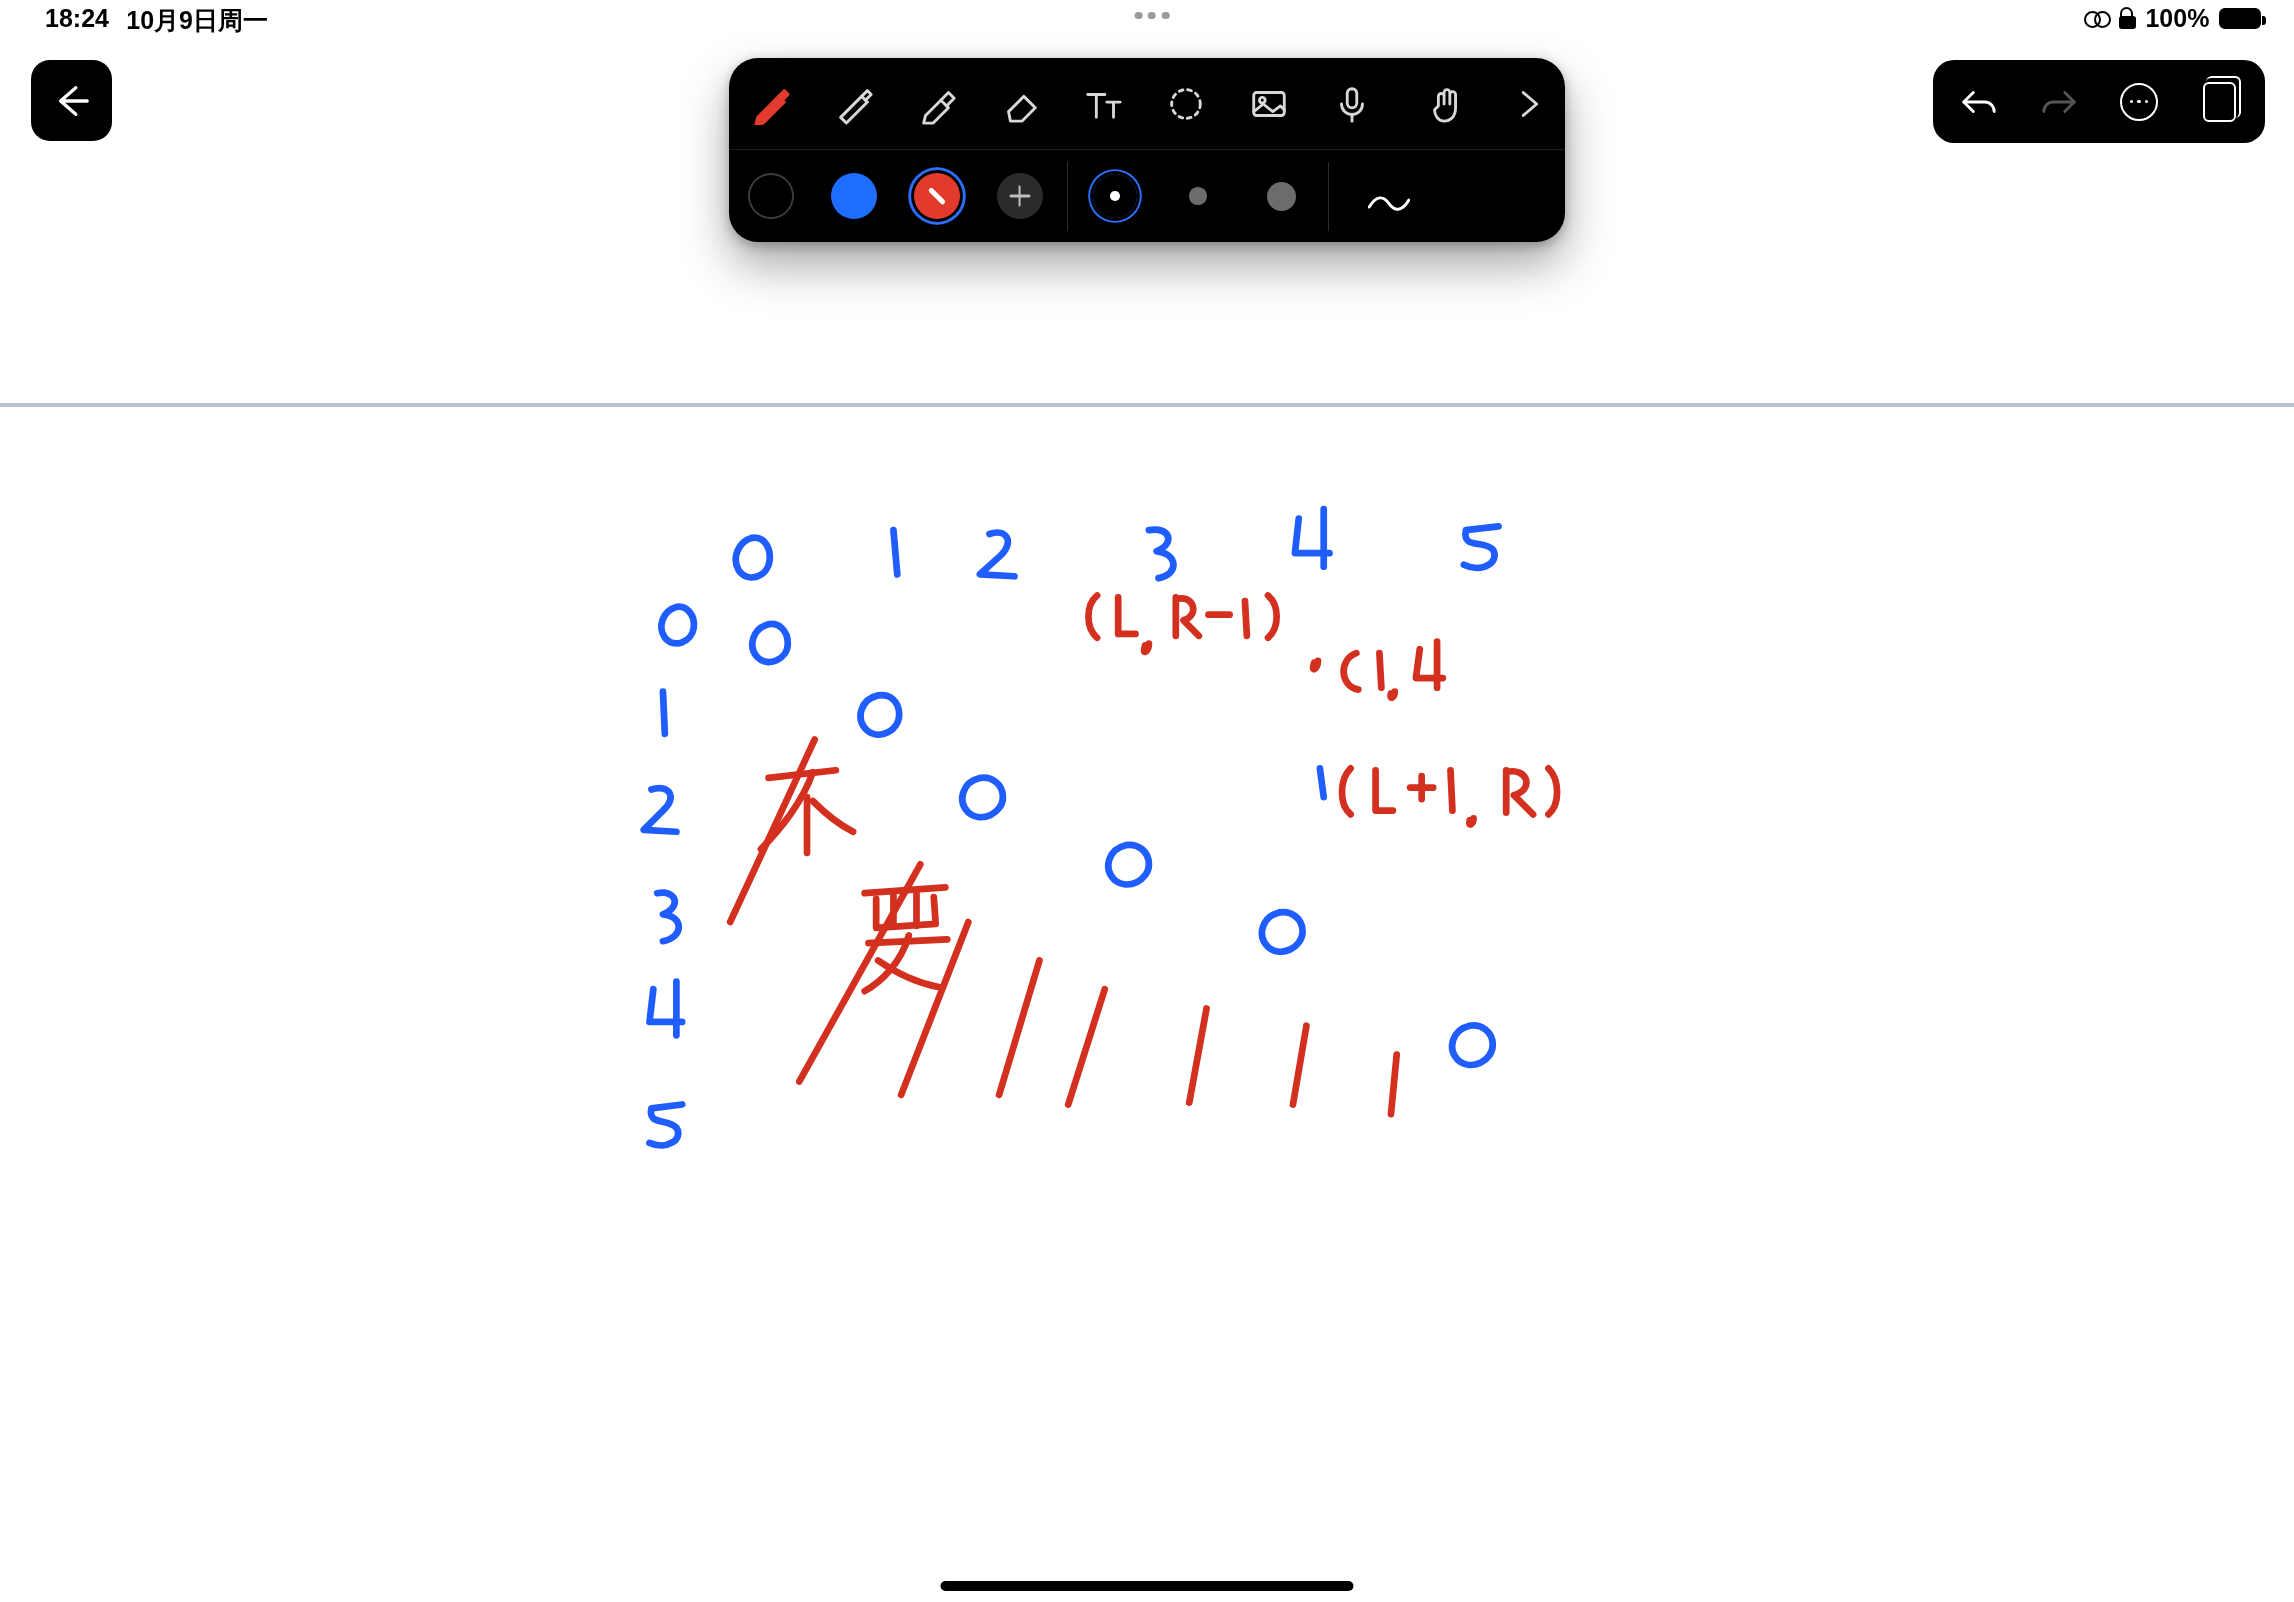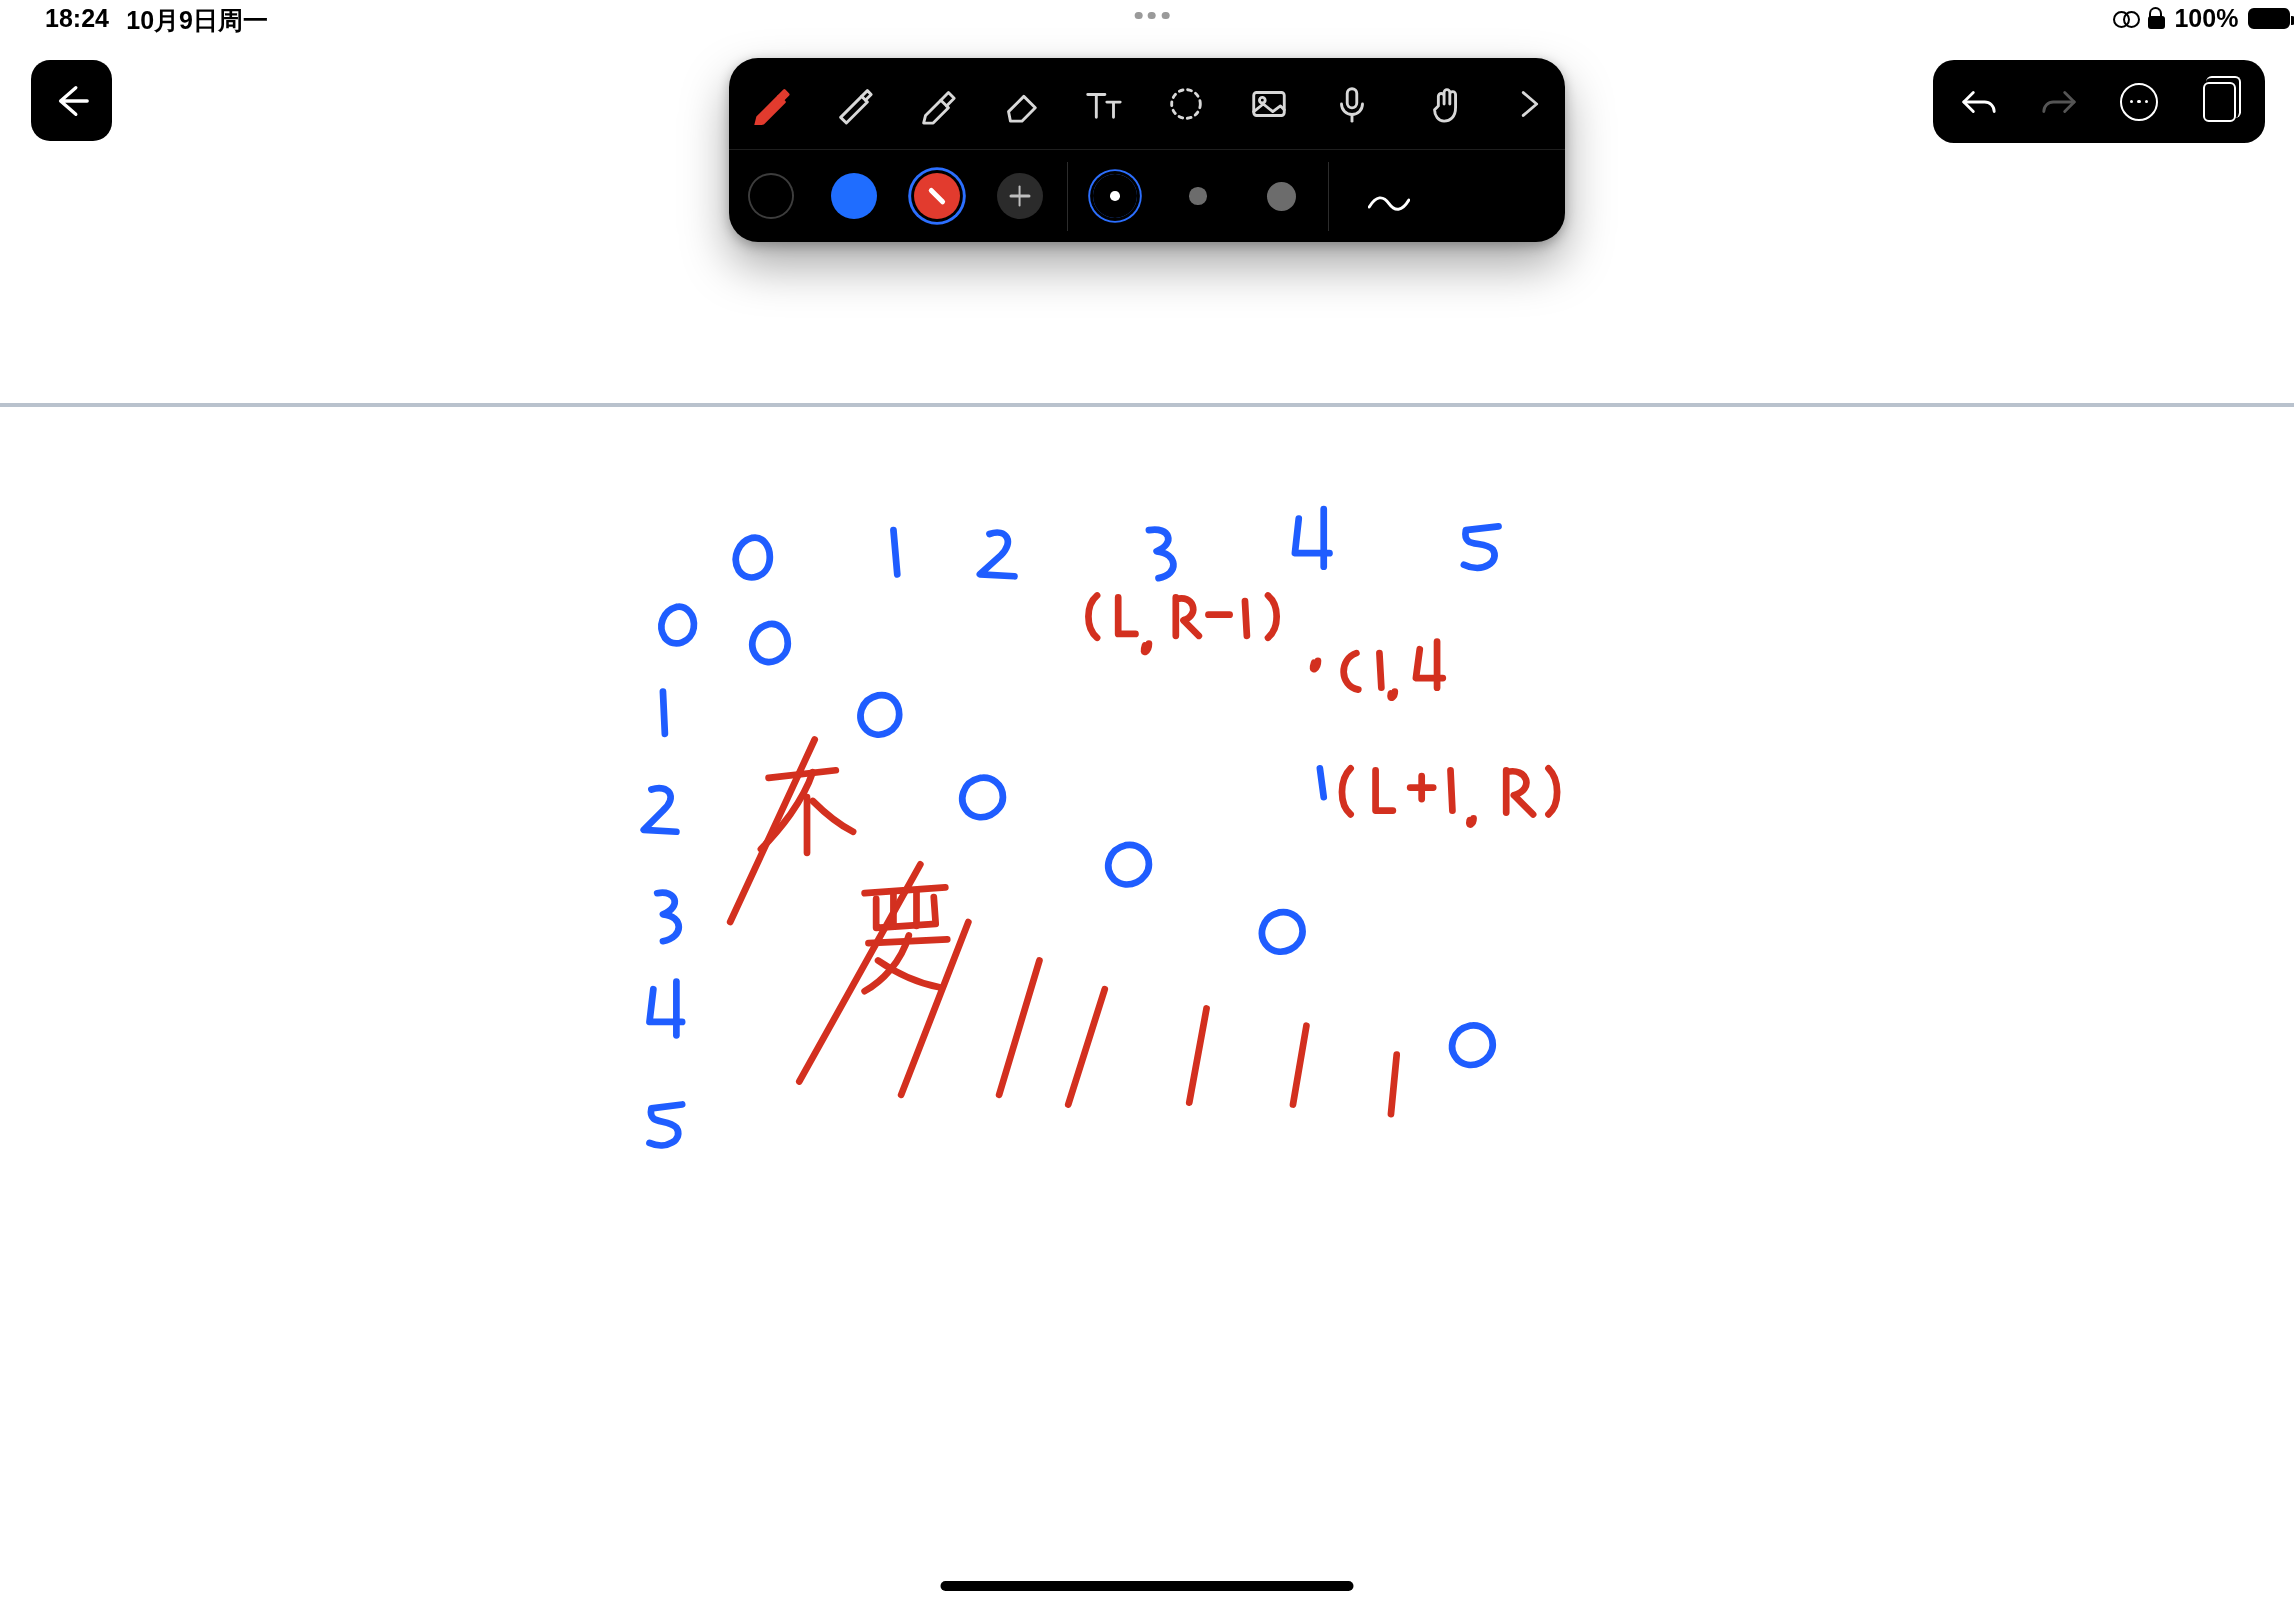--- a/index.html
+++ b/index.html
@@ -22,21 +22,21 @@
       align-items: center;
       font-size: 25px;
       font-weight: 700;
       color: #000;
       padding: 17px 35px;
       margin-left: 10px;
     }
     .status-bar .left  { position: absolute; left: 35px; top: 3.8px; display: flex; gap: 17.3px; }
     .status-bar .center{ position: absolute; left: 50%; top: 11.5px; transform: translateX(-50%); display:flex; gap:5.8px;}
     .status-bar .center .dot{ width:7.7px; height:7.7px; border-radius:50%; background:#9a9a9a;}
-    .status-bar .right { position: absolute; right: 4px; top: 3.8px; display: flex; align-items:center; gap: 9.6px;}
+    .status-bar .right { position: absolute; right: 33px; top: 3.8px; display: flex; align-items:center; gap: 9.6px;}
     .status-bar .battery-body{
       width: 42px; height: 21px; border: 2.4px solid #000; border-radius: 5.8px;
       position: relative; background:#000;
     }
     .status-bar .battery-body::after{
       content:""; position:absolute; right:-6.7px; top:5.8px; width:3.8px; height:9.6px;
       background:#000; border-radius: 0 2.9px 2.9px 0;
     }
     .status-bar .icon-link{ width:25px; height:19px; position:relative;}
     .status-bar .icon-link::before, .status-bar .icon-link::after{

